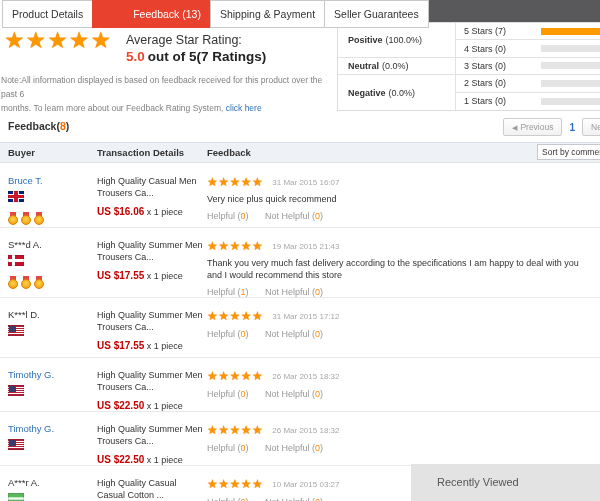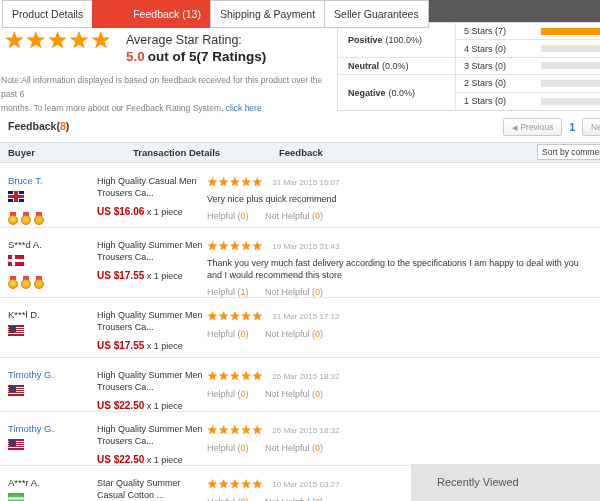--- a/index.html
+++ b/index.html
@@ -46,21 +46,21 @@
   .fb-title { position:absolute; top:120px; left:8px; font-size:10.5px; font-weight:bold; color:#333; }
   .fb-count { color:#ff6a00; }
   .pager { position:absolute; top:118px; left:503px; display:flex; align-items:center; white-space:nowrap; z-index:2; }
   .pg-btn { border:1px solid #ccc; background:linear-gradient(#fff,#f1f1f1); color:#9a9a9a;
     font-size:8.5px; padding:3px 8px; border-radius:2px; cursor:pointer; }
   .pg-page { color:#2a6fc0; font-weight:bold; font-size:10px; margin:0 7px; cursor:pointer; }
   .arr { font-size:7px; margin-right:3px; }
   
   .thead { position:absolute; top:142px; left:0; width:600px; height:21px;
     background:#eef1f6; border-top:1px solid #dcdfe6; border-bottom:1px solid #dcdfe6;
-    display:flex; align-items:center; font-size:9.5px; font-weight:bold; z-index:1;gap:36px; }
+    display:flex; align-items:center; font-size:9.5px; font-weight:bold; z-index:1; }
   .c1 { width:97px; padding-left:8px; }
   .c2 { width:110px; }
   .c3 { flex:1; }
   .sort-box { position:absolute; top:144px; left:537px; width:95px; height:16px;
     background:#fff; border:1px solid #c4c8d0; font-size:8.5px; color:#333;
     line-height:14px; padding-left:4px; white-space:nowrap; z-index:2; cursor:pointer; }
   .rows { position:absolute; top:164px; left:0; width:600px; }
   .fb-row { display:flex; border-bottom:1px solid #e8e8e8; padding-top:11px; }
   .fb-row:nth-child(1){ min-height:64px; }
   .fb-row:nth-child(2){ min-height:62px; }
@@ -332,21 +332,21 @@
   </div>
 
   <div class="fb-row">
     <div class="c1">
       <div class="b-name">A***r A.</div>
       <span class="flag flag-sa"></span>
       
     </div>
     <div class="c2">
       <div class="p-title">
-          <div>Star Quality Summer</div>
+          <div>High Quality Casual</div>
           <div>Casual Cotton ...</div>
         </div>
       <div class="p-price">
         <span class="price">US $18.00</span><span class="qty"> x 1 piece</span>
       </div>
     </div>
     <div class="c3">
       <div class="starline">
         <span class="stars">★★★★★</span>
         <span class="date">10 Mar 2015 03:27</span>

